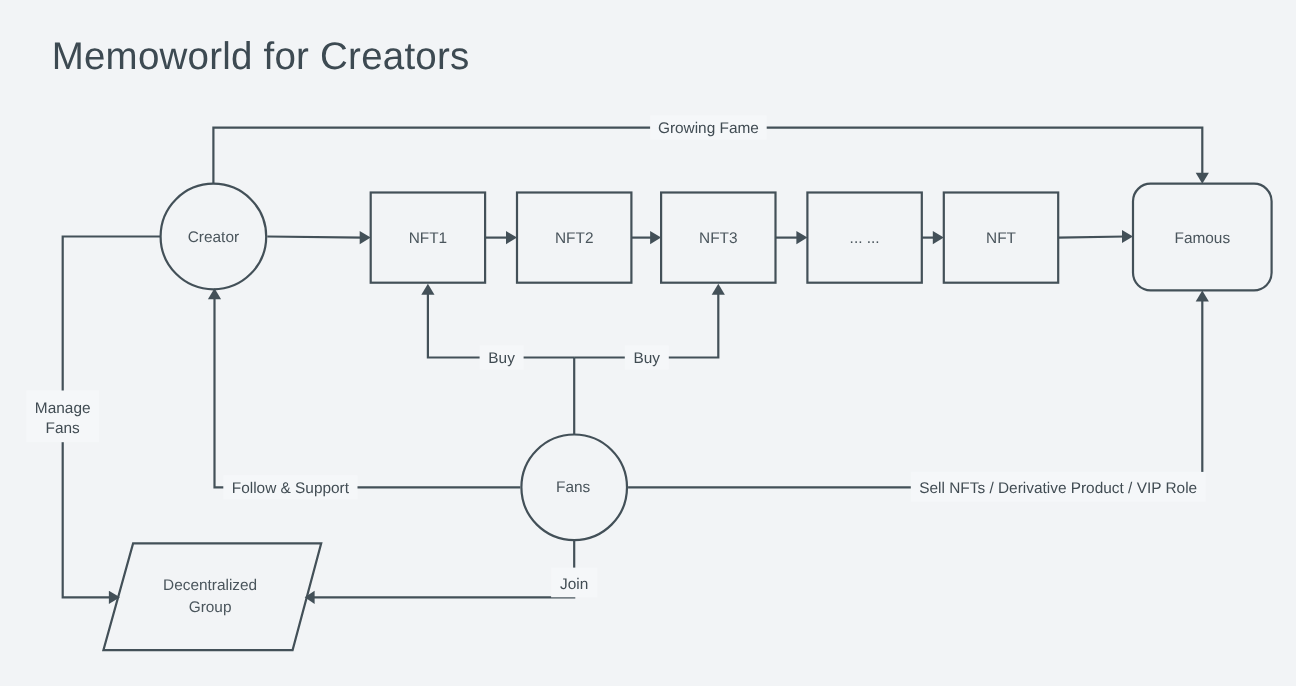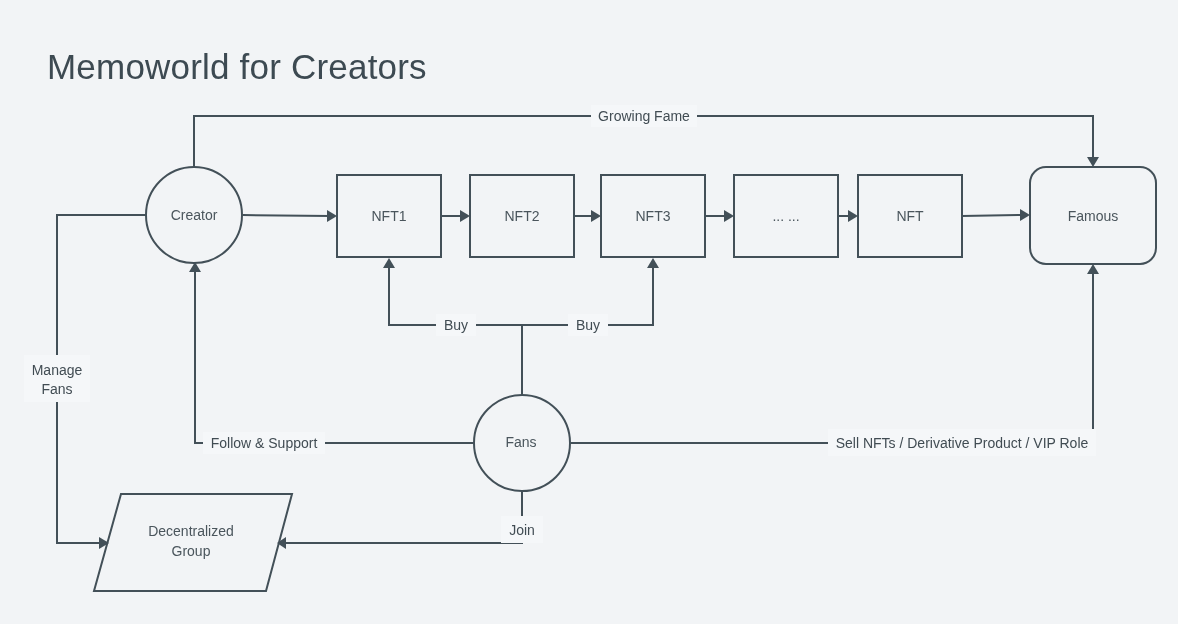--- a/index.html
+++ b/index.html
@@ -3,21 +3,21 @@
   <meta charset="utf-8">
   <style>
     html, body { margin: 0; padding: 0; }
     body {
       width: 1178px; height: 624px; overflow: hidden;
       background: #f2f4f6;
       font-family: "Liberation Sans", sans-serif;
       position: relative;
     }
     #title {
-      position: absolute; left: 47px; top: 47px;
+      position: absolute; left: 47px; top: 32px;
       font-size: 35px; color: #3d4a52; font-weight: normal;
       margin: 0; letter-spacing: 0.2px;
     }
     svg#diagram { position: absolute; left: 0; top: 0; }
     .node-text { font-size: 14px; fill: #4a555c; font-family: "Liberation Sans", sans-serif; }
     .edge-label-bg { fill: #f5f7f9; }
     .edge-label { font-size: 14px; fill: #414c53; font-family: "Liberation Sans", sans-serif; }
     .shape { fill: none; stroke: #435058; stroke-width: 2; }
     .line { fill: none; stroke: #435058; stroke-width: 2; }
     .arrow { fill: #435058; }

